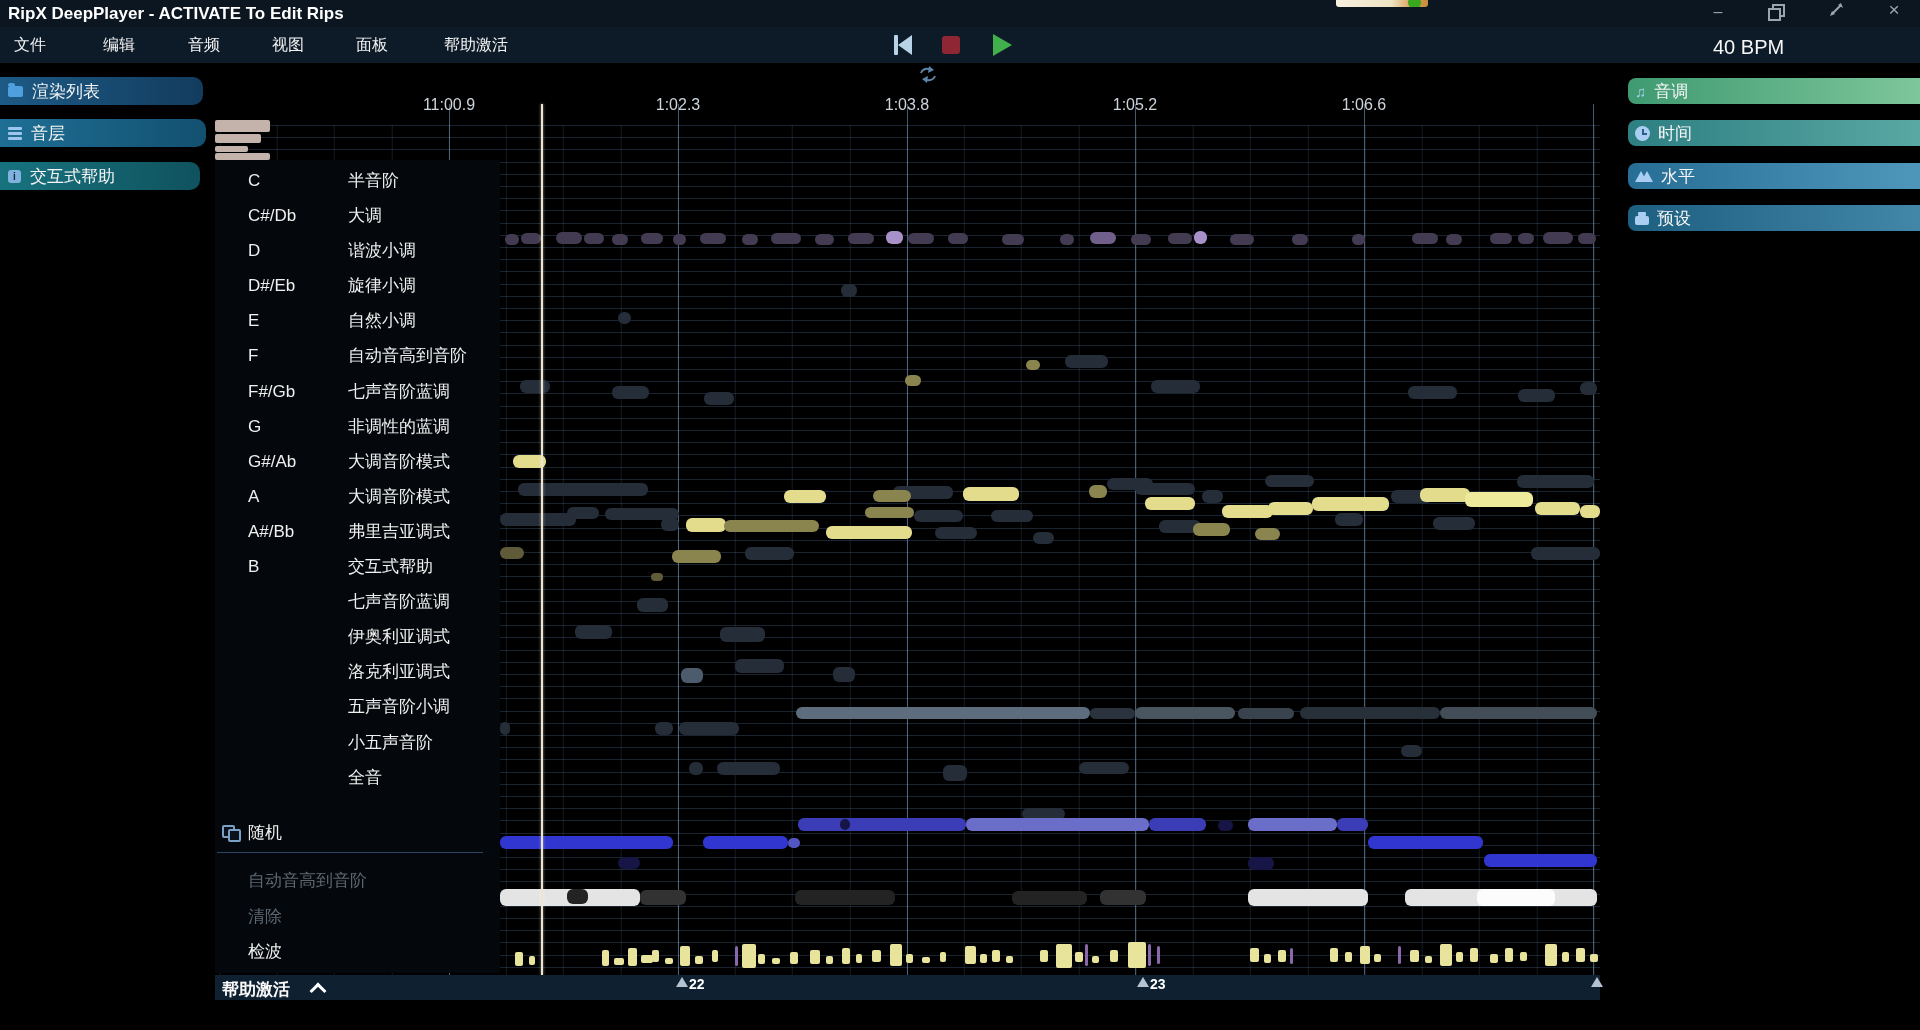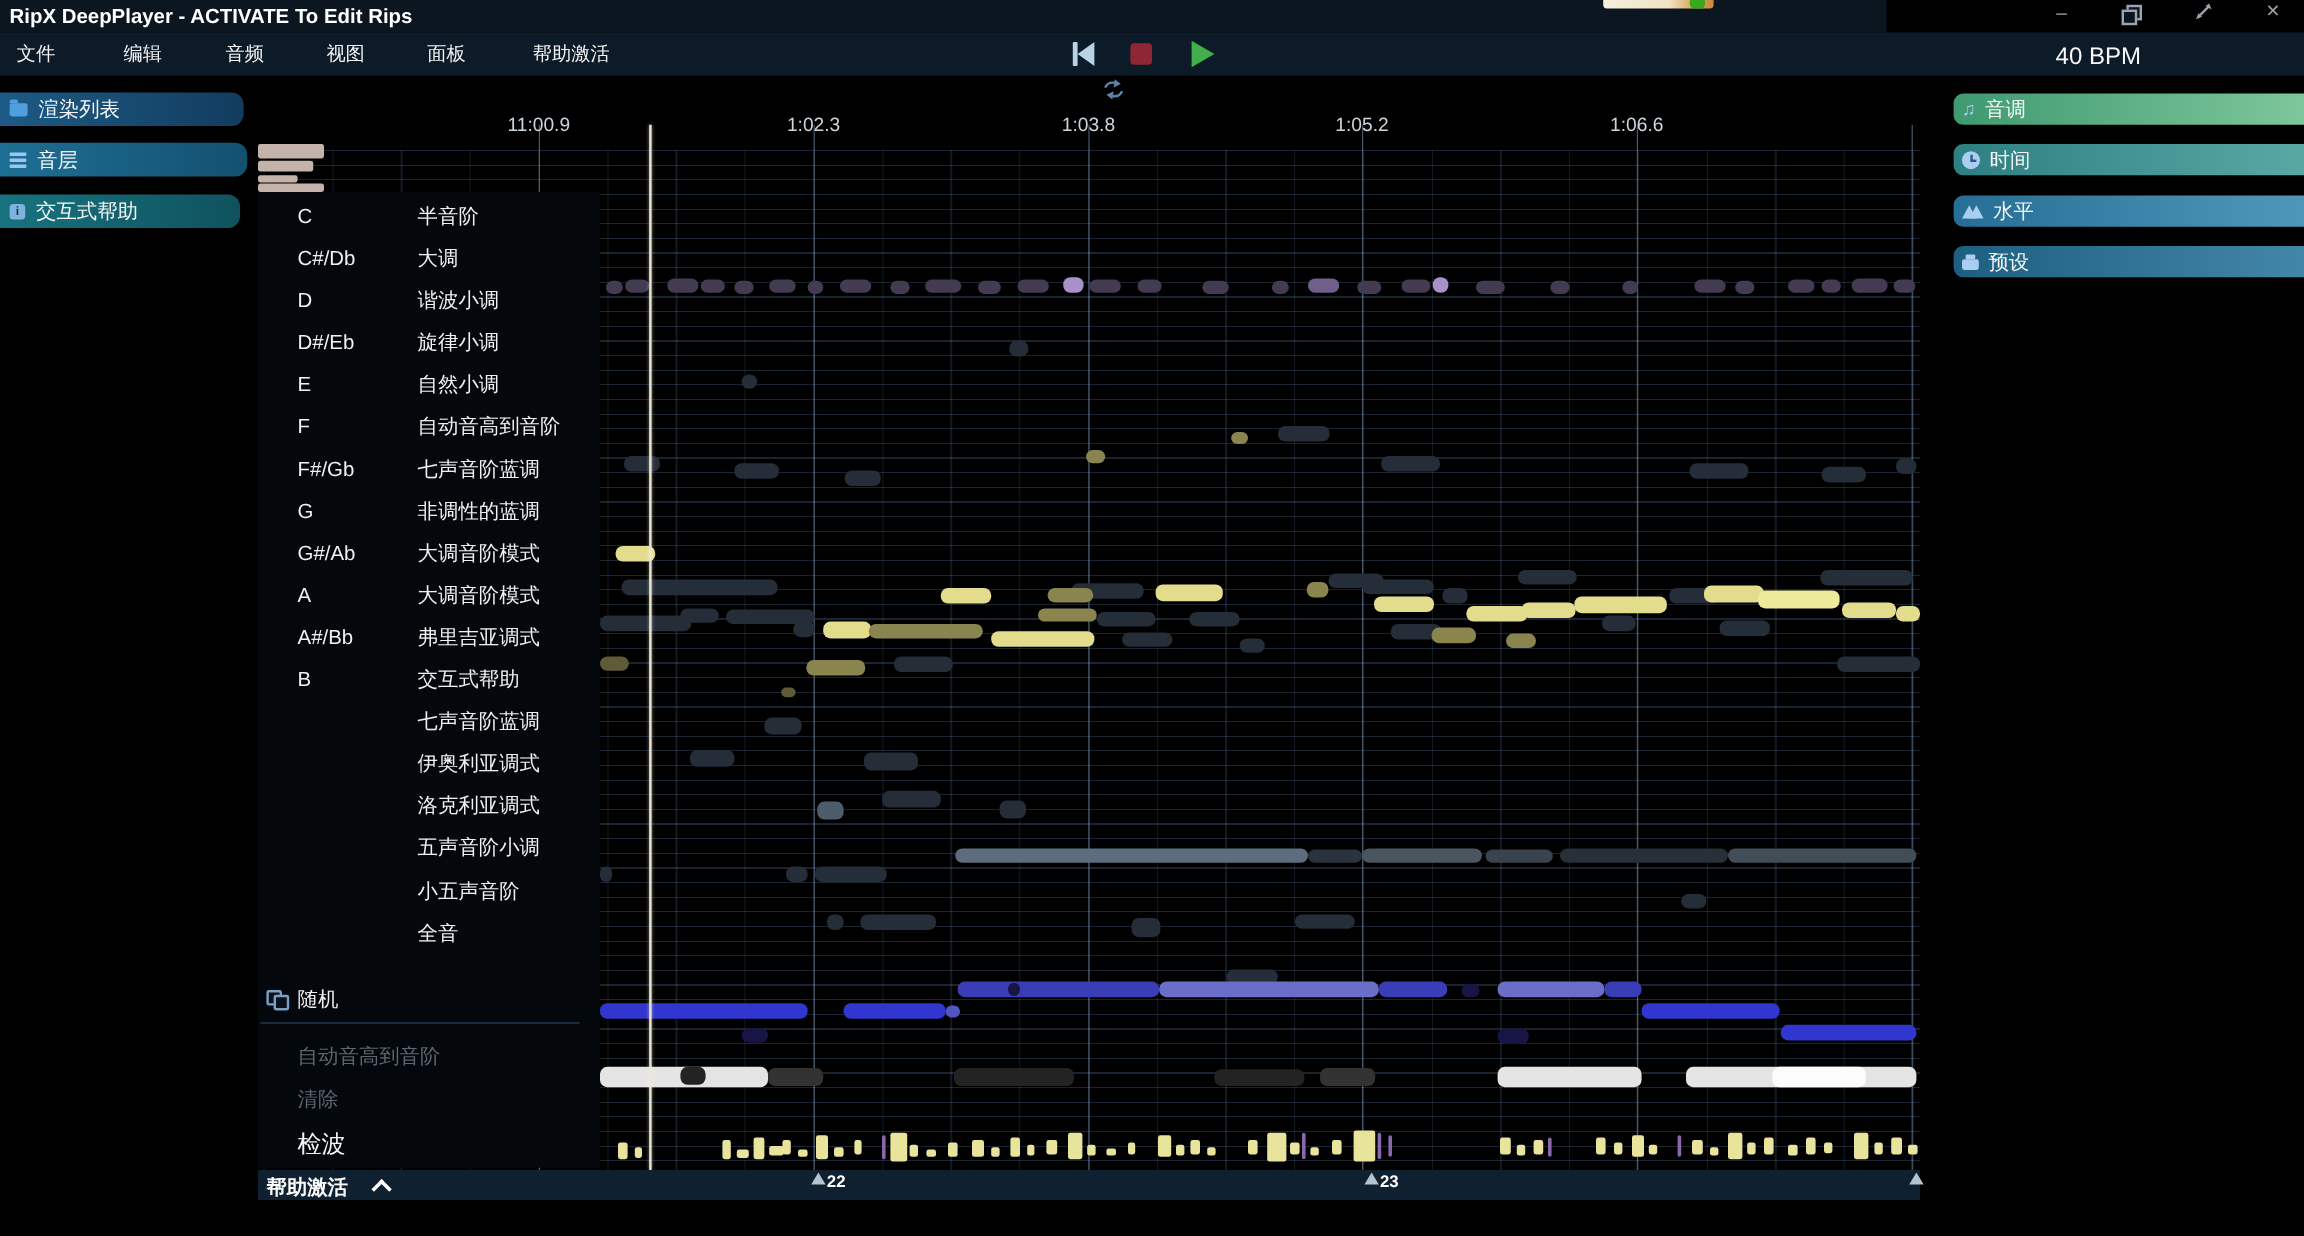--- a/index.html
+++ b/index.html
@@ -1,20 +1,20 @@
 <!DOCTYPE html>
 <html><head>
 <meta charset="utf-8">
 <style>
   html,body{margin:0;padding:0;background:#000;}
   .app{position:relative;width:1920px;height:1030px;background:#000;overflow:hidden;
        font-family:"Liberation Sans","DejaVu Sans",sans-serif;color:#eee;}
 
   
-  .titlebar{position:absolute;left:0;top:0;width:1572px;height:27px;background:#0b1621;}
+  .titlebar{position:absolute;left:0;top:0;width:1920px;height:27px;background:#0b1621;}
   .title-text{position:absolute;left:8px;top:4px;font-size:17px;font-weight:bold;color:#fff;white-space:nowrap;}
   .menubar{position:absolute;left:0;top:27px;width:1920px;height:36px;background:#0d1a28;}
   .menu-item{position:absolute;top:8px;font-size:16px;color:#f2f2f2;cursor:default;}
   .winctl{position:absolute;top:3px;color:#9aa5b0;font-size:16px;line-height:18px;text-align:center;width:20px;height:18px;}
   .restore-sq{position:absolute;width:9px;height:9px;border:2px solid #9aa5b0;background:#0b1621;}
   .mini-win{position:absolute;left:1336px;top:0;width:92px;height:7px;border-radius:0 0 3px 3px;
             background:linear-gradient(90deg,#f7f0df 0%,#efe3c4 60%,#d8a45a 82%,#c98a3a 100%);overflow:hidden;}
   .mini-dot{position:absolute;left:72px;top:-4px;width:13px;height:13px;border-radius:50%;background:#39a81c;}
 
   
@@ -67,21 +67,21 @@
   .ctxmenu{position:absolute;left:215px;top:160px;width:285px;height:813px;background:#04070b;z-index:10;}
   .col{position:absolute;top:3px;}
   .col div{height:35.1px;line-height:35.1px;font-size:17px;color:#f0f0f0;white-space:nowrap;}
   .keys-col{left:33px;}
   .scales-col{left:133px;}
   .ctx-divider{position:absolute;left:2px;top:692px;width:266px;height:1px;background:#2c4560;}
   .ctx-random{position:absolute;left:7px;top:655px;height:35px;line-height:35px;font-size:17px;color:#f0f0f0;padding-left:26px;}
   .dice{position:absolute;left:0;top:10px;width:9px;height:9px;border:2px solid #7aa0c6;border-radius:2px;background:#0a111a;}
   .dice2{left:6px;top:14px;}
   .ctx-disabled{position:absolute;left:33px;font-size:17px;color:#5d6772;}
-  .ctx-enabled{position:absolute;left:33px;font-size:20px;color:#f2f2f2;}
+  .ctx-enabled{position:absolute;left:33px;font-size:17px;color:#f2f2f2;}
 
   .loop-icon{position:absolute;left:916px;top:65px;}
 </style>
 </head>
 <body>
 
 <div class="app">
 
   <div id="roll">
     <div class="grid"></div>

